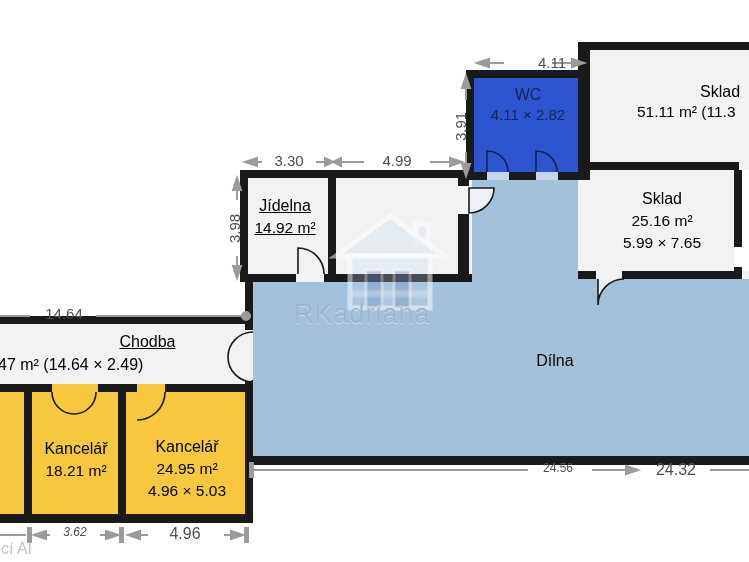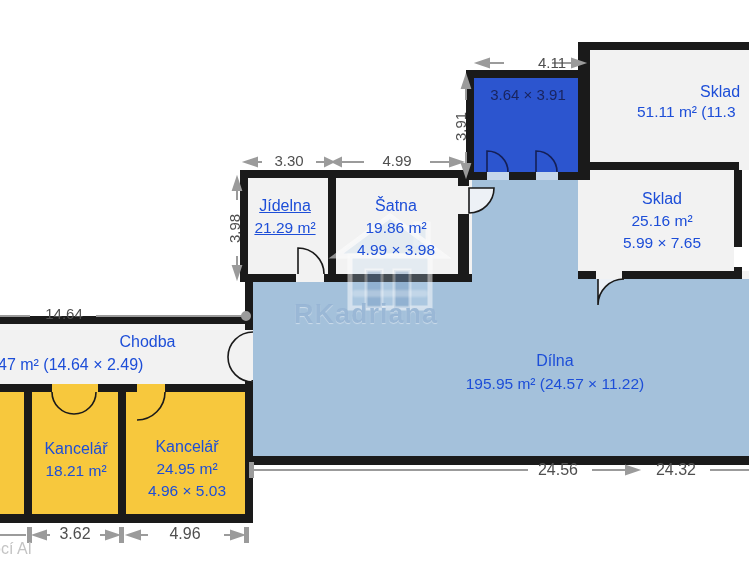--- a/index.html
+++ b/index.html
@@ -1,27 +1,27 @@
 <!DOCTYPE html>
 <html><head>
 <meta charset="utf-8">
 <style>
   html,body{margin:0;padding:0;background:#fff;}
   #plan{position:relative;width:749px;height:562px;overflow:hidden;background:#ffffff;
         font-family:"Liberation Sans", sans-serif;}
   .fill{position:absolute;}
   .wall{position:absolute;background:#1a1a1a;}
   .patch{position:absolute;}
-  .room-label{position:absolute;text-align:center;color:#1d4ed8;font-size:15.5px;line-height:21px;}
+  .room-label{position:absolute;text-align:center;color:#000000;font-size:15.5px;line-height:21px;}
   .room-label .nm{font-size:16px;}
   .dim{position:absolute;color:#4f4f4f;font-size:15px;text-align:center;white-space:nowrap;}
   .dim.v{transform:rotate(-90deg);transform-origin:center center;}
   .nowrap{white-space:nowrap;}
   svg.layer{position:absolute;left:0;top:0;pointer-events:none;}
-  .wm-brand{position:absolute;left:294px;top:299px;font-size:27px;font-weight:bold;letter-spacing:1px;
+  .wm-brand{position:absolute;left:294px;top:299px;font-size:27px;font-weight:normal;letter-spacing:1px;
             color:rgba(150,180,212,0.92);text-shadow:0 1px 1px rgba(255,255,255,0.45);}
   .wm-smudge{position:absolute;left:352px;top:290px;width:76px;height:7px;border-radius:3px;
              background:rgba(255,255,255,0.28);filter:blur(1px);}
   .ai-note{position:absolute;left:-8px;top:540px;font-size:16px;color:#c4c4c4;}
 </style>
 </head>
 <body>
 
 <div id="plan">
 
@@ -138,53 +138,48 @@
       <polygon points="62,4 8,44 116,44"></polygon>
       <rect x="22" y="44" width="80" height="52"></rect>
       <rect x="38" y="58" width="16" height="38" fill="rgba(88,130,178,0.5)" stroke="rgba(255,255,255,0.6)" stroke-width="3"></rect>
       <rect x="66" y="58" width="16" height="38" fill="rgba(88,130,178,0.5)" stroke="rgba(255,255,255,0.6)" stroke-width="3"></rect>
     </g>
   </svg>
   <div class="wm-smudge"></div>
   <div class="wm-brand">RKadriana</div>
 
   <div class="room-label" style="left:468px;top:85px;width:120px;color:#19245e;font-size:15px;line-height:20px;">
-    <div>3.64 × 3.91</div>
+    <div class="nm">WC</div>
+    <div>4.11 × 2.82</div>
   </div>
 
   <div class="room-label nowrap" style="left:700px;top:81px;text-align:left;">
     <span class="nm">Sklad</span>
   </div>
   <div class="room-label nowrap" style="left:637px;top:101px;text-align:center;">
     <span>51.11 m² (11.3</span>
   </div>
 
   <div class="room-label" style="left:584px;top:188px;width:156px;line-height:22px;">
     <div class="nm">Sklad</div>
     <div>25.16 m²</div>
     <div>5.99 × 7.65</div>
   </div>
 
   <div class="room-label" style="left:241px;top:195px;width:88px;line-height:22px;text-decoration:underline;">
     <div class="nm">Jídelna</div>
-    <div>21.29 m²</div>
-  </div>
-
-  <div class="room-label" style="left:334px;top:195px;width:124px;line-height:22px;">
-    <div class="nm">Šatna</div>
-    <div>19.86 m²</div>
-    <div>4.99 × 3.98</div>
-  </div>
+    <div>14.92 m²</div>
+  </div>
+
 
   <div class="room-label" style="left:405px;top:349px;width:300px;line-height:23px;">
     <div class="nm">Dílna</div>
-    <div>195.95 m² (24.57 × 11.22)</div>
-  </div>
-
-  <div class="room-label" style="left:105px;top:331px;width:85px;">
+  </div>
+
+  <div class="room-label" style="left:105px;top:331px;width:85px;text-decoration:underline;">
     <span class="nm">Chodba</span>
   </div>
   <div class="room-label nowrap" style="left:-2px;top:354px;text-align:left;font-size:16px;">
     <span>47 m² (14.64 × 2.49)</span>
   </div>
 
   <div class="room-label" style="left:28px;top:438px;width:96px;line-height:22px;">
     <div class="nm">Kancelář</div>
     <div>18.21 m²</div>
   </div>
@@ -194,20 +189,20 @@
     <div>24.95 m²</div>
     <div>4.96 × 5.03</div>
   </div>
 
   <div class="dim" style="left:522px;top:54px;width:60px;">4.11</div>
   <div class="dim v" style="left:440px;top:118px;width:40px;">3.91</div>
   <div class="dim" style="left:259px;top:152px;width:60px;">3.30</div>
   <div class="dim" style="left:367px;top:152px;width:60px;">4.99</div>
   <div class="dim v" style="left:206px;top:220px;width:56px;">3.98</div>
   <div class="dim" style="left:34px;top:305px;width:60px;">14.64</div>
-  <div class="dim" style="left:45px;top:525px;width:60px;font-size:16px;">3.62</div>
+  <div class="dim" style="left:45px;top:525px;width:60px;font-size:12px;font-style:italic;">3.62</div>
   <div class="dim" style="left:155px;top:525px;width:60px;font-size:16px;text-align:center;">4.96</div>
-  <div class="dim" style="left:528px;top:461px;width:60px;font-size:16px;">24.56</div>
+  <div class="dim" style="left:528px;top:461px;width:60px;font-size:12px;">24.56</div>
   <div class="dim" style="left:646px;top:461px;width:60px;font-size:16px;">24.32</div>
 
   <div class="ai-note">ocí AI</div>
 
 </div>
 
 </body></html>

